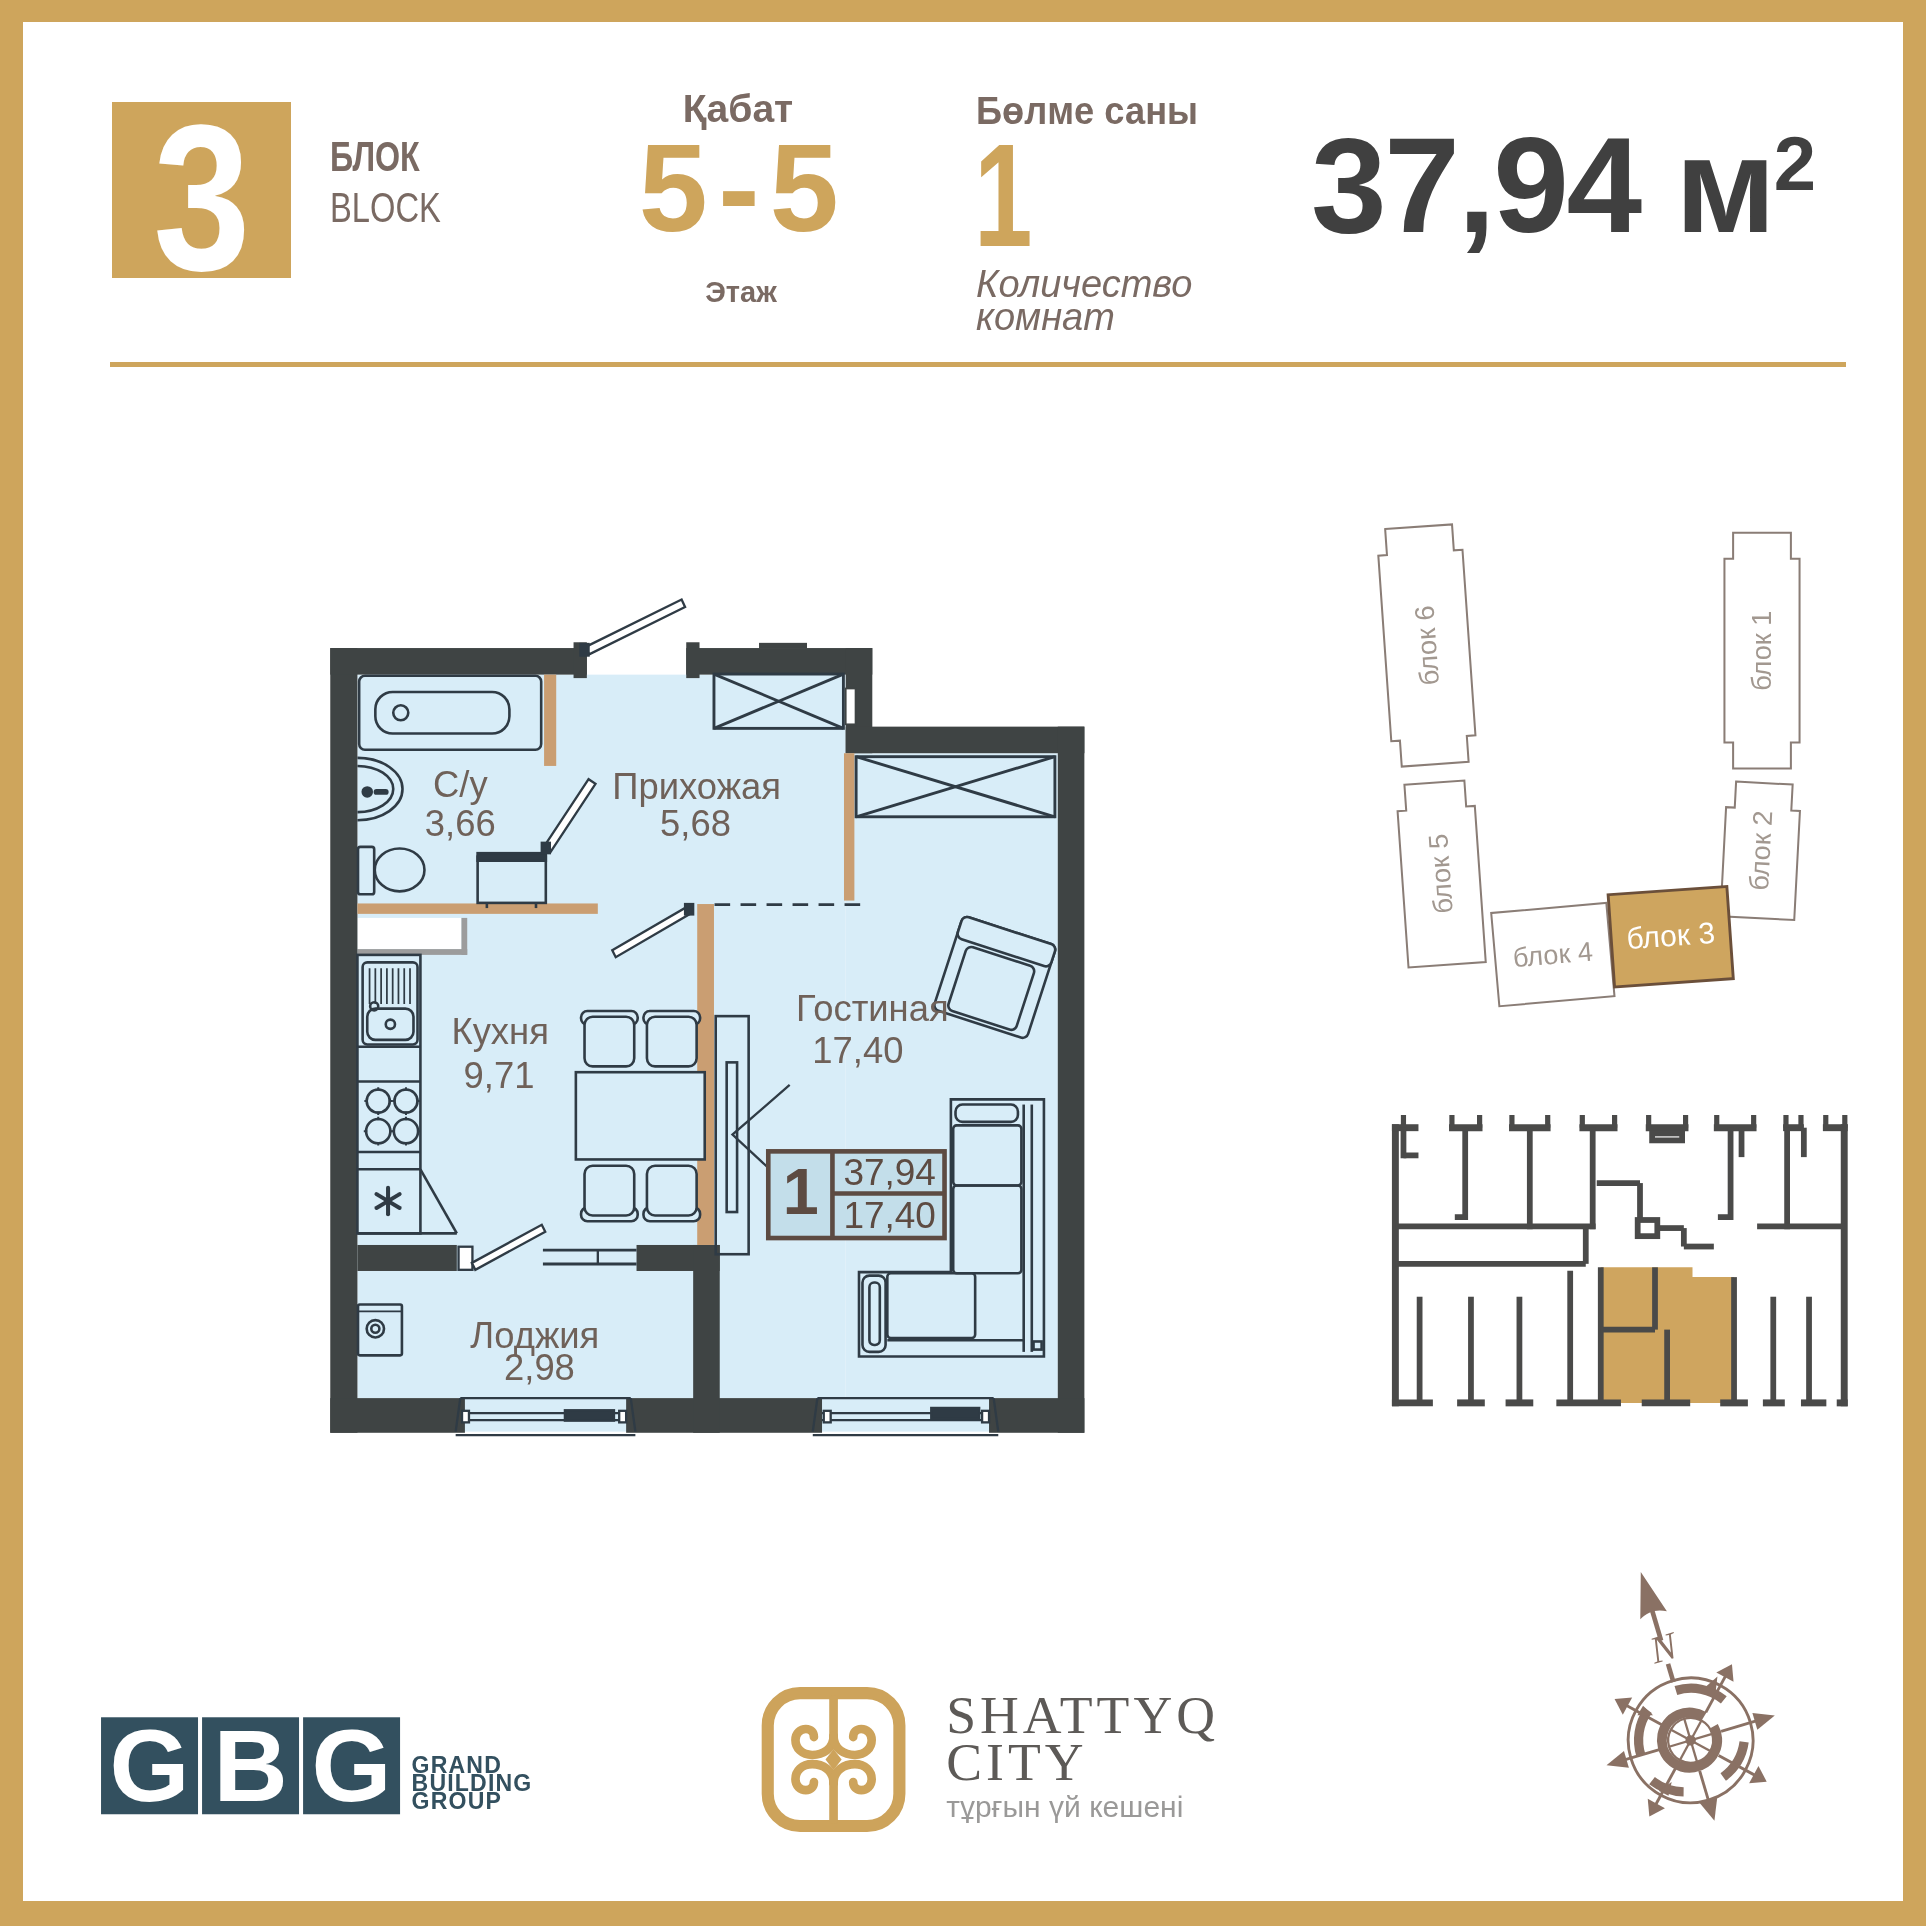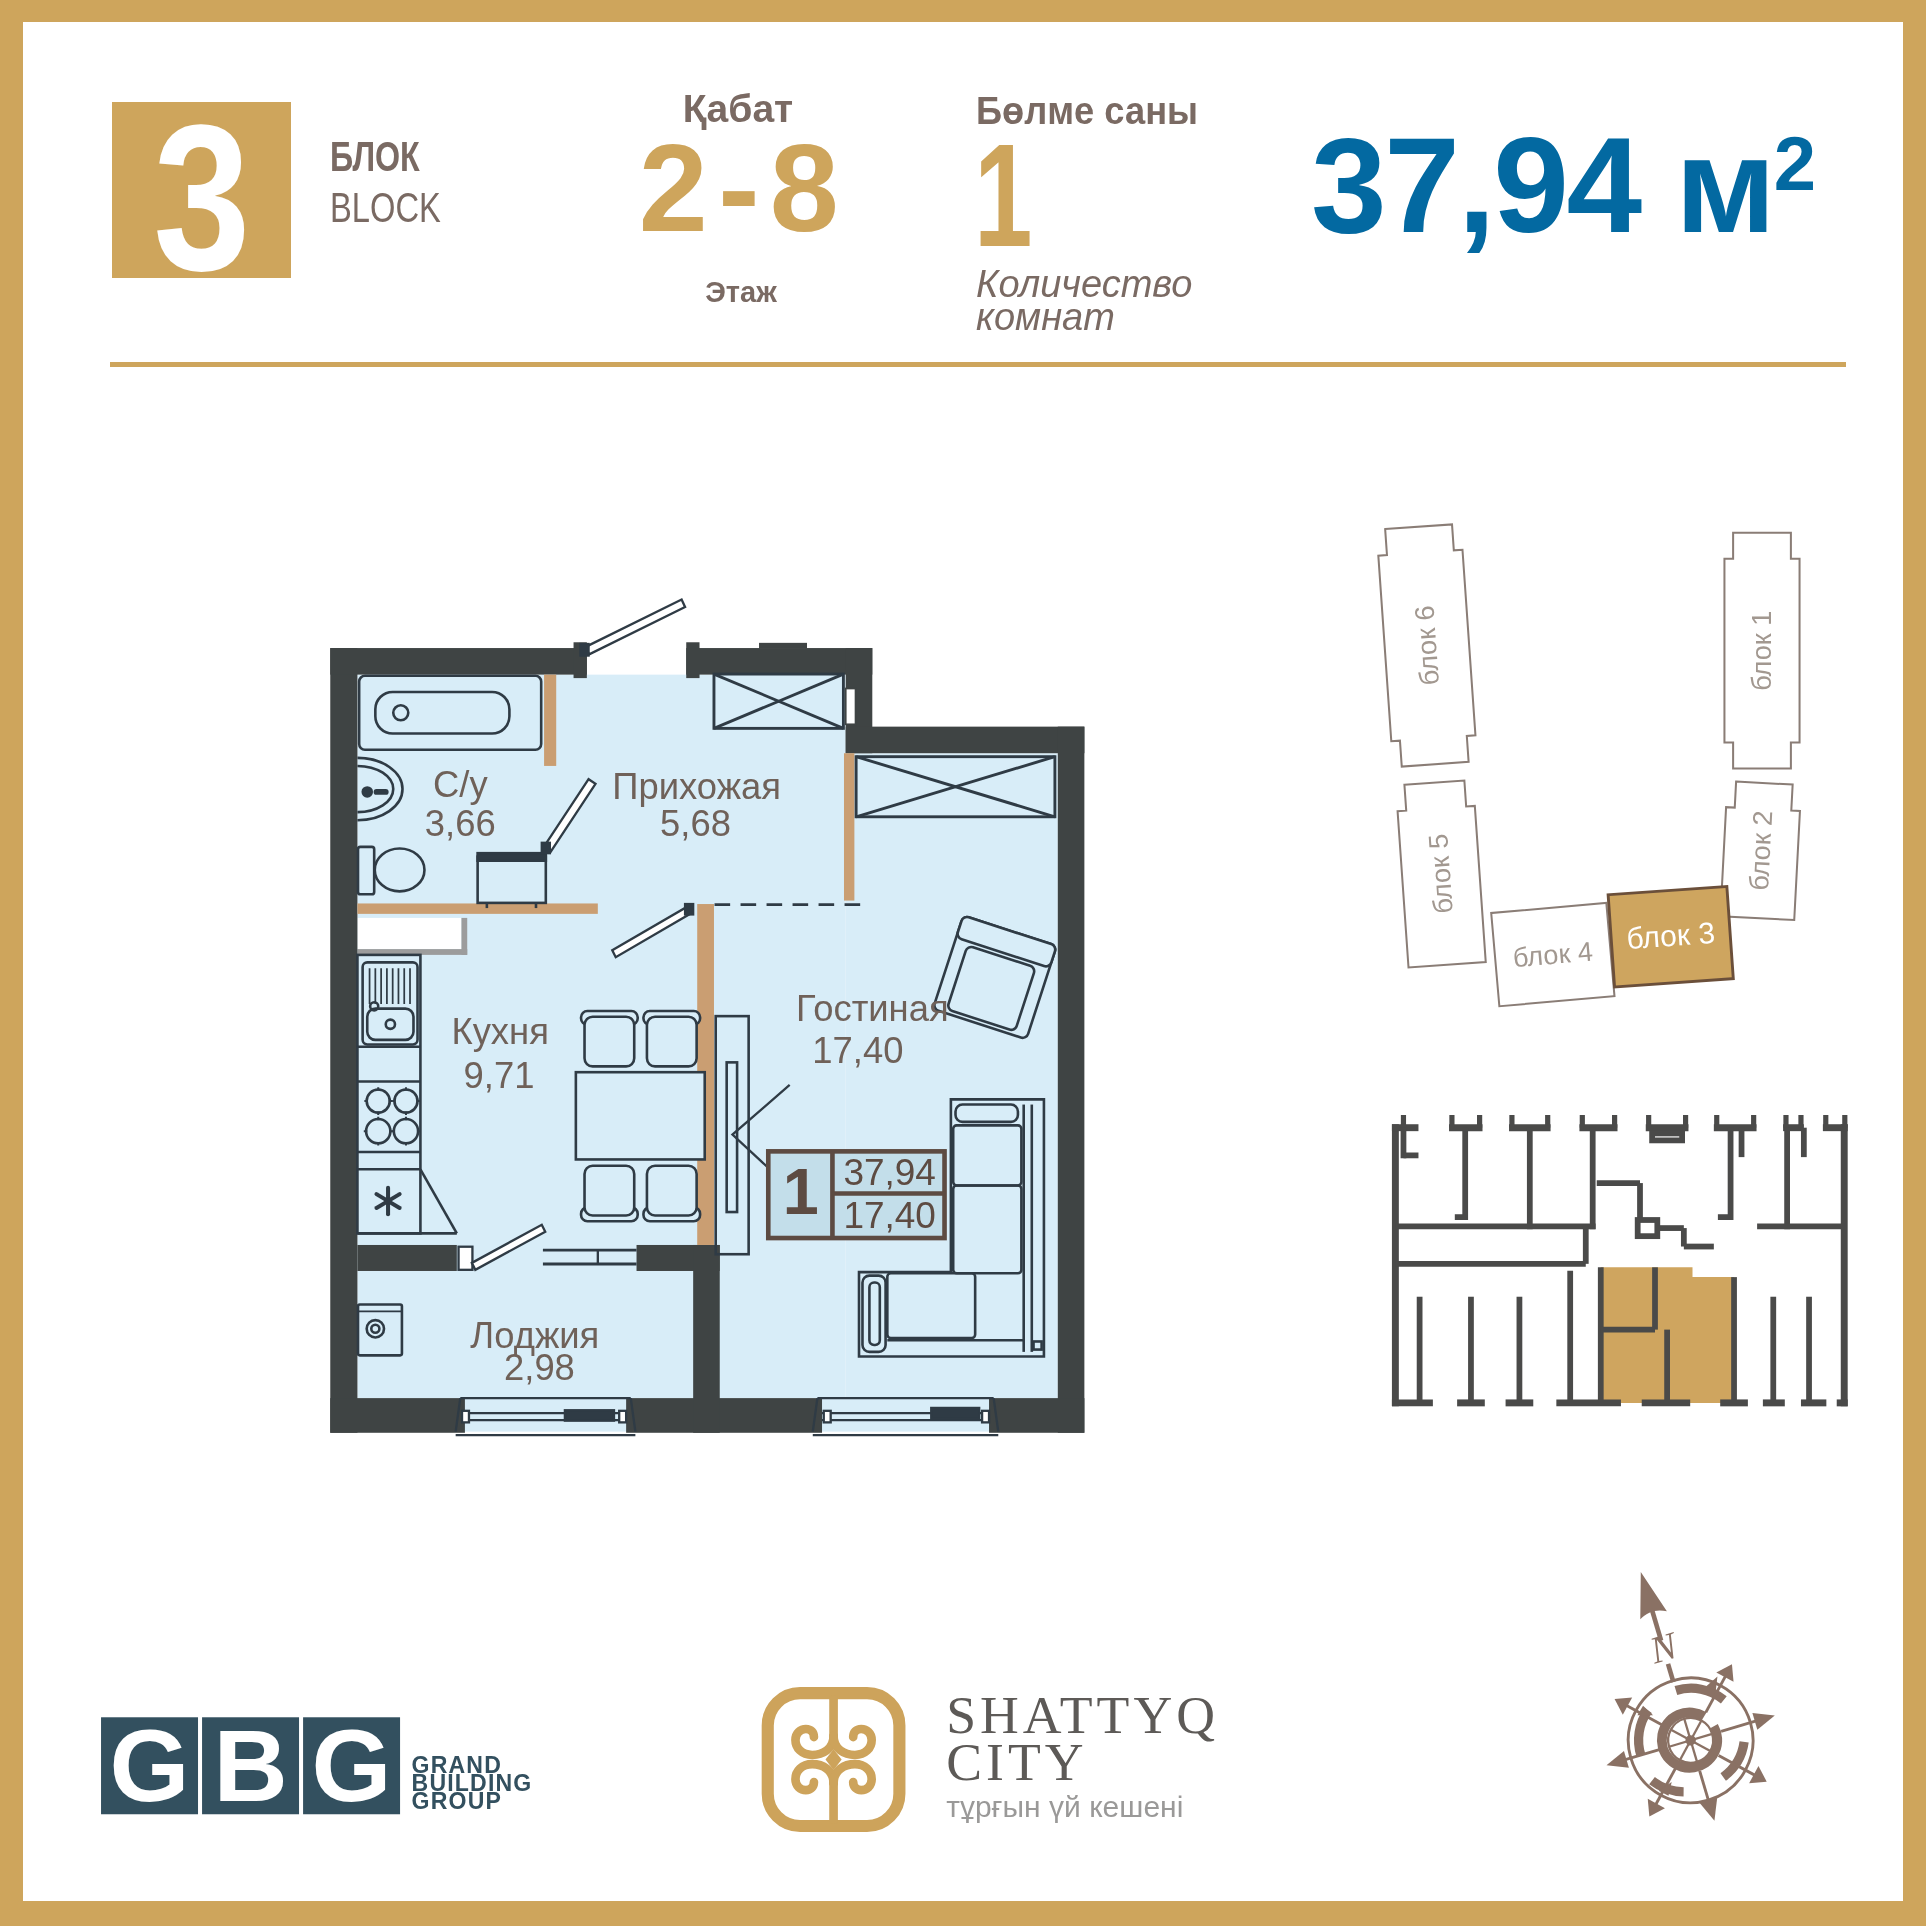--- a/index.html
+++ b/index.html
@@ -20,31 +20,31 @@
 
   <div class="abs gold" style="left:112px;top:102px;width:179px;height:176px;"></div>
   <div class="abs" style="left:112px;top:102px;width:179px;height:176px;color:#fff;font-weight:bold;font-size:208px;line-height:192px;text-align:center;"><span style="display:inline-block;transform:scale(0.84,1);">3</span></div>
   <div class="abs lbl" style="left:330px;top:132px;font-size:43px;transform:scale(0.75,1);transform-origin:left top;">БЛОК</div>
   <div class="abs" style="left:330px;top:183px;font-size:43px;color:#7A6A63;transform:scale(0.76,1);transform-origin:left top;">BLOCK</div>
 
   <div class="abs lbl" style="left:738px;top:87px;width:0;display:flex;justify-content:center;">
       <span style="white-space:nowrap;font-size:39px;text-align:center;">Қабат</span>
     </div>
   <div class="abs" style="left:744px;top:117px;width:0;display:flex;justify-content:center;">
-      <span style="white-space:nowrap;font-size:124px;letter-spacing:10.4px;font-weight:bold;color:#CEA55C;">2-8</span>
+      <span style="white-space:nowrap;font-size:124px;letter-spacing:10.4px;font-weight:bold;color:#CEA55C;">5-5</span>
     </div>
   <div class="abs lbl" style="left:741px;top:276px;width:0;display:flex;justify-content:center;">
       <span style="white-space:nowrap;font-size:29px;">Этаж</span>
     </div>
 
   <div class="abs lbl" style="left:976px;top:89px;font-size:39px;transform:scale(0.93,1);transform-origin:left top;">Бөлме саны</div>
   <div class="abs" style="left:974px;top:112px;font-size:146px;font-weight:bold;color:#CEA55C;transform:scale(0.72,1);transform-origin:left top;">1</div>
   <div class="abs" style="left:976px;top:268px;font-size:38px;color:#7A6A63;line-height:33px;font-style:italic;">Количество<br>комнат</div>
 
-  <div class="abs" style="left:1311px;top:107px;font-size:136px;letter-spacing:-2.3px;font-weight:bold;color:#0369a1;">37,94 м<span style="font-size:76px;vertical-align:42px;letter-spacing:0;">2</span></div>
+  <div class="abs" style="left:1311px;top:107px;font-size:136px;letter-spacing:-2.3px;font-weight:bold;color:#404040;">37,94 м<span style="font-size:76px;vertical-align:42px;letter-spacing:0;">2</span></div>
 
   <div class="abs gold" style="left:110px;top:362px;width:1736px;height:4.6px;"></div>
 
   <svg class="abs" style="left:306px;top:589px;" width="809" height="867" viewBox="530 1020 1400 1500" fill="none">
   <g id="planroot">
 
     <rect x="619" y="1168" width="845" height="1252" fill="#D8EDF8"></rect>
     <rect x="1464" y="1304" width="367" height="1116" fill="#D8EDF8"></rect>
     <rect x="797" y="2420" width="295" height="58" fill="#D8EDF8"></rect>
     <rect x="1415" y="2420" width="305" height="58" fill="#D8EDF8"></rect>

